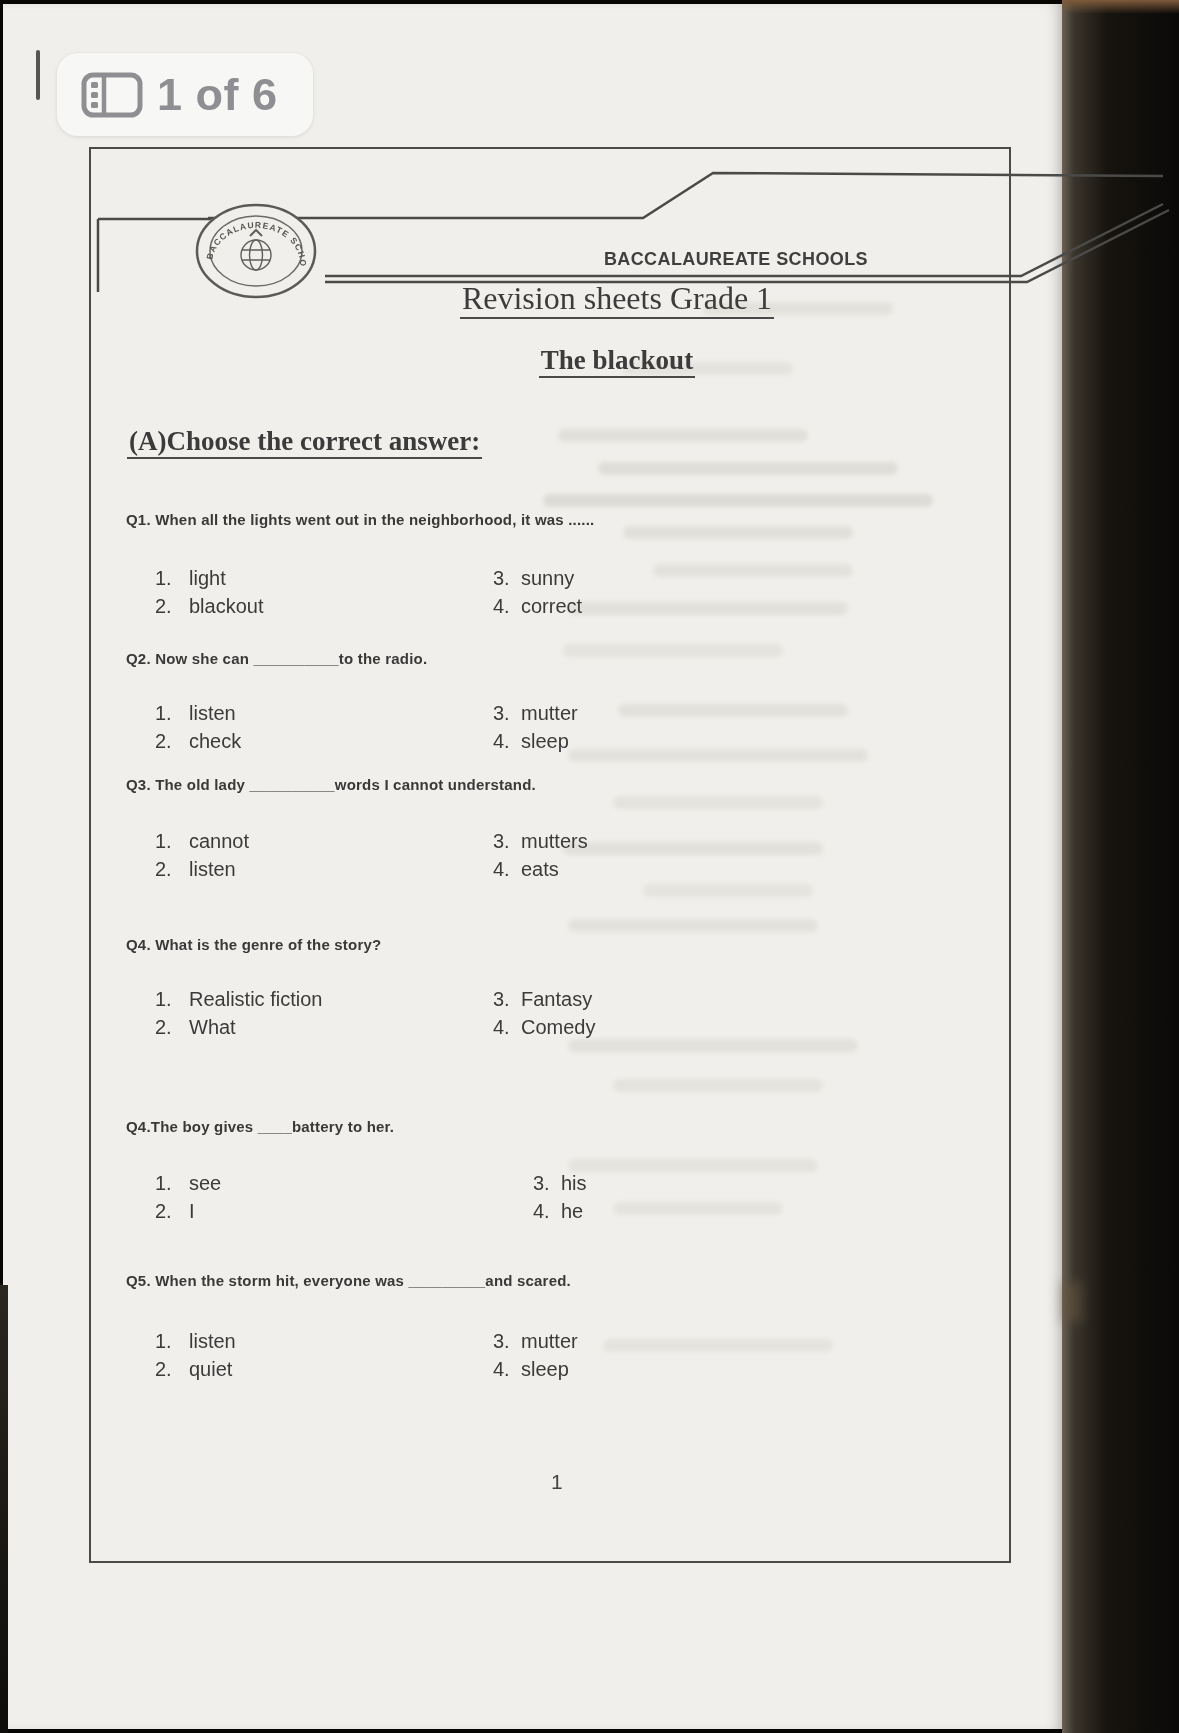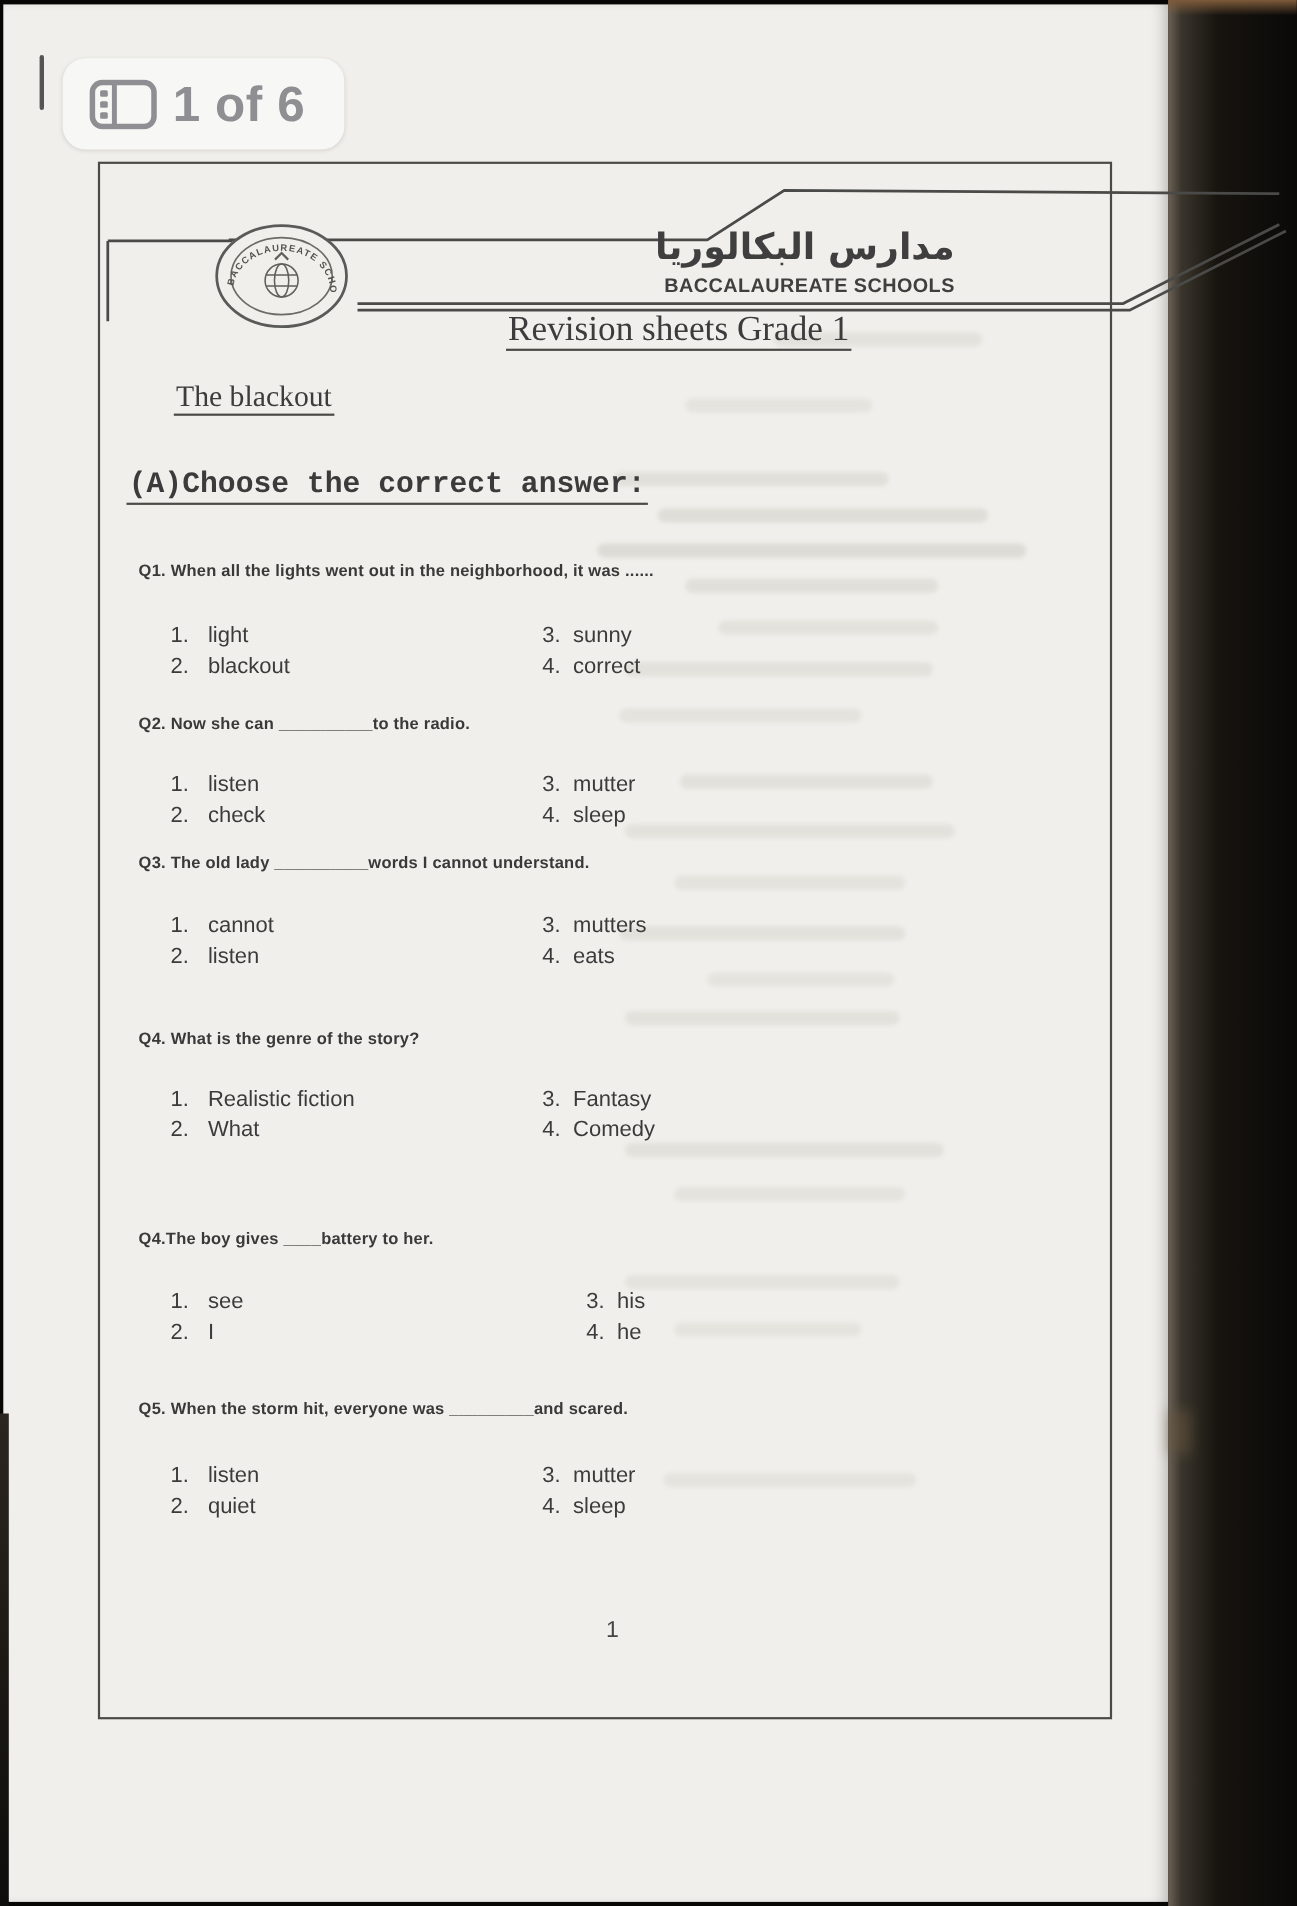--- a/index.html
+++ b/index.html
@@ -25,23 +25,23 @@
   #frame{position:absolute;left:86px;top:143px;width:918px;height:1412px;border:2.5px solid #4b4a47;z-index:1}
 
   #seal{position:absolute;left:191px;top:198px;width:124px;height:98px;z-index:3}
 
   #arabic{position:absolute;right:194px;top:202px;width:420px;text-align:right;z-index:3;
           font-family:"DejaVu Sans",sans-serif;font-weight:bold;font-size:33px;line-height:1.1;color:#3f3f3f}
   #english{position:absolute;right:194px;top:245px;width:420px;text-align:right;z-index:3;
            font-weight:bold;font-size:18px;letter-spacing:.4px;color:#3f3f3f}
   #title{position:absolute;left:155px;top:276px;width:918px;text-align:center;
          font-family:"Liberation Serif",serif;font-weight:normal;font-size:32px;color:#3c3c3c}
-  #subtitle{position:absolute;left:155px;top:341px;width:918px;text-align:left;
-            font-family:"Liberation Serif",serif;font-weight:normal;font-size:27px;color:#3c3c3c}
-  #section{position:absolute;left:112px;top:422px;font-family:Liberation Mono, monospace;
+  #subtitle{position:absolute;left:155px;top:341px;width:918px;text-align:center;
+            font-family:"Liberation Serif",serif;font-weight:bold;font-size:27px;color:#3c3c3c}
+  #section{position:absolute;left:124px;top:422px;font-family:Liberation Serif, serif;
            font-weight:bold;font-size:27px;color:#3b3b3b}
   .u{border-bottom:2.5px solid #4a4a48;padding:0 2px 1px 2px}
 
   .q{position:absolute;left:123px;width:810px;z-index:3}
   .qt{font-weight:bold;font-size:15px;letter-spacing:.2px;color:#393939;white-space:nowrap}
   .opts{position:absolute;left:0;width:100%}
   .col{position:absolute;left:29px;top:0}
   .colr{left:367px}
   .q.far .colr{left:407px}
   .opt{height:28px;font-size:20px;color:#3b3b3b;display:flex;align-items:baseline}
@@ -101,21 +101,20 @@
         <textPath href="#arc" startOffset="4">BACCALAUREATE SCHOOLS</textPath>
       </text>
       <g stroke="#5f5f5b" fill="none" stroke-width="1.4">
         <circle cx="62" cy="53" r="15"></circle>
         <ellipse cx="62" cy="53" rx="6.5" ry="15"></ellipse>
         <path d="M 48 48 H 76 M 48 58 H 76"></path>
         <path d="M 56 34 L 62 28 L 68 34" stroke-width="2"></path>
       </g>
     </svg>
 
-    <div id="arabic">مدارس البكالوريا</div>
     <div id="english">BACCALAUREATE SCHOOLS</div>
 
     <div id="title"><span class="u">Revision sheets Grade 1</span></div>
     <div id="subtitle"><span class="u">The blackout</span></div>
     <div id="section"><span class="u">(A)Choose the correct answer:</span></div>
 
     <div class="q" style="top:507px">
       <div class="qt">Q1. When all the lights went out in the neighborhood, it was ......</div>
       <div class="opts" style="top:56px">
         <div class="col">

